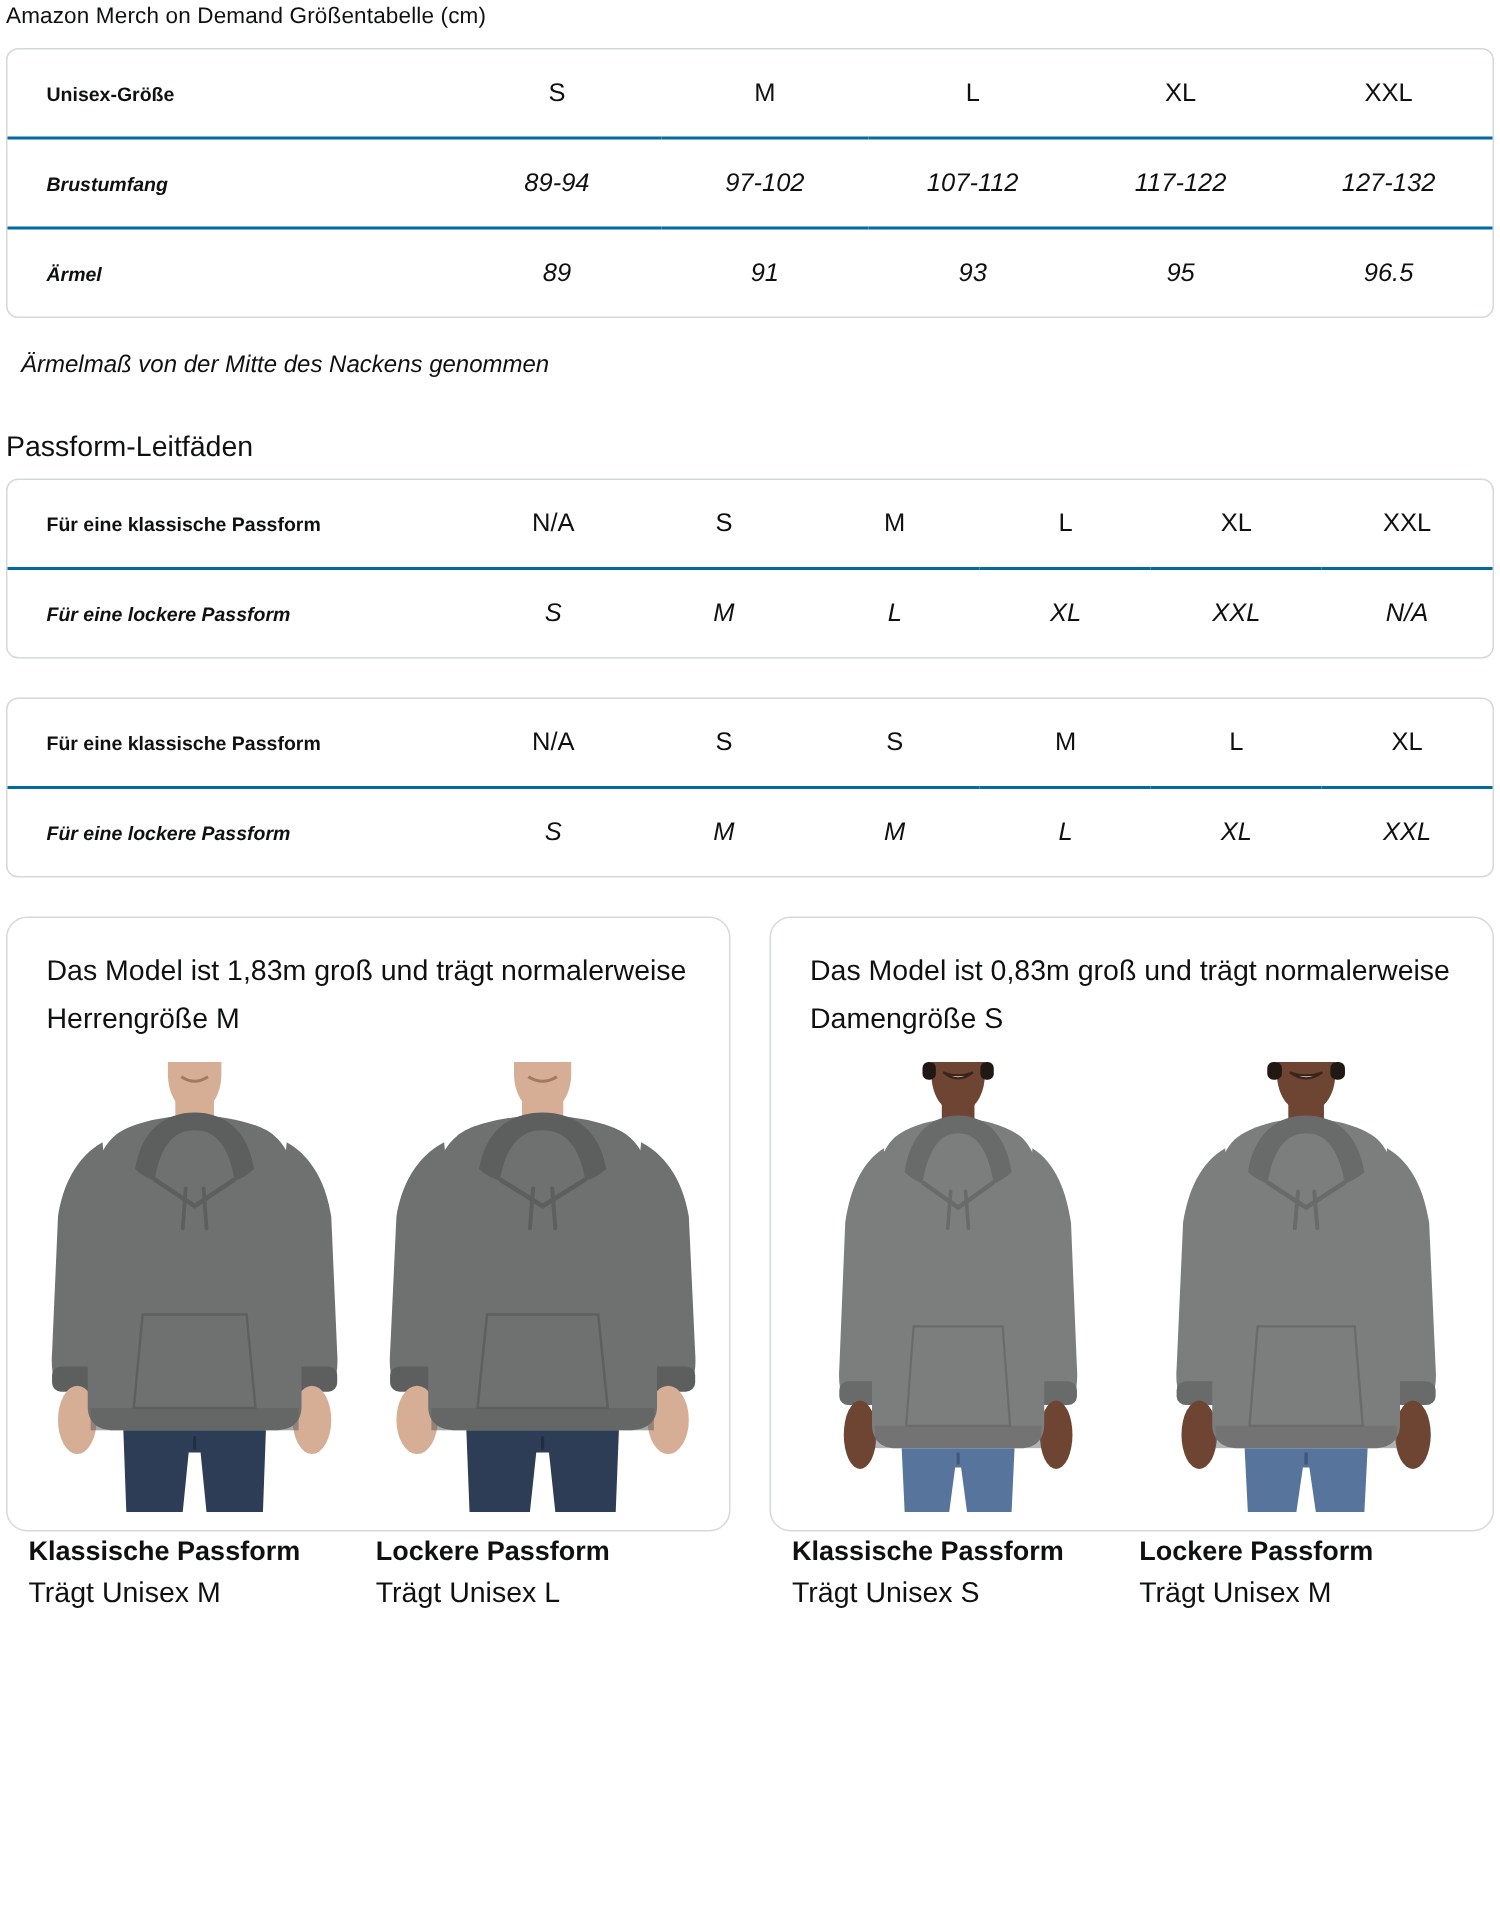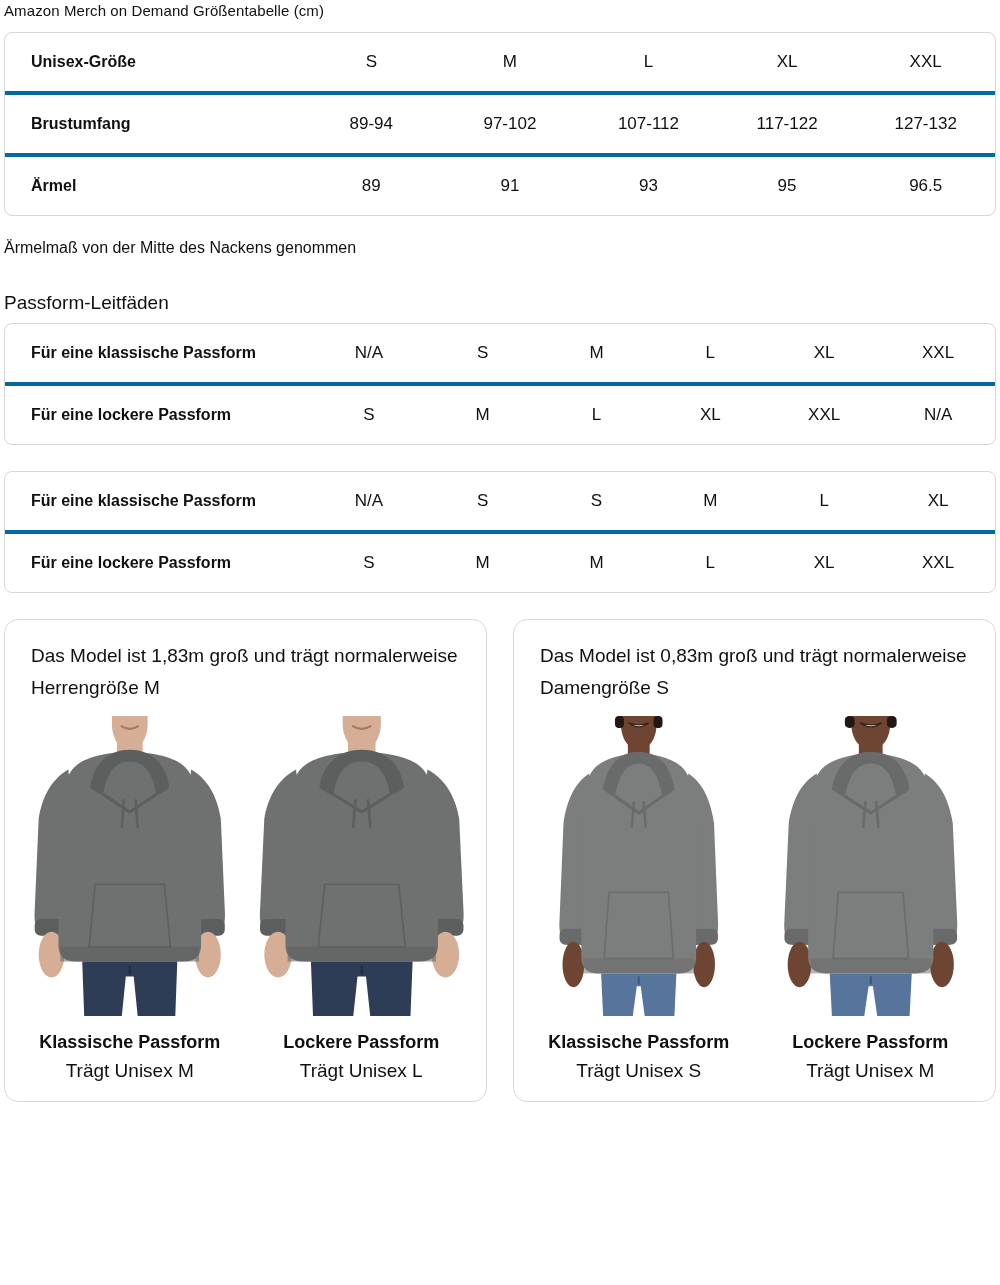--- a/index.html
+++ b/index.html
@@ -14,37 +14,37 @@
   .page-title {
     font-size:15px; font-weight:400; margin:0 0 13px 0; letter-spacing:0.1px;
   }
   table.chart {
     width:100%;
     border:1px solid #d5d9d9;
     border-radius:8px;
     border-collapse:separate; border-spacing:0;
     table-layout:fixed;
   }
-  table.chart tr + tr th, table.chart tr + tr td { border-top:4px solid #0369a1; }
+  table.chart tr + tr th, table.chart tr + tr td { border-top:2px solid #0369a1;font-style:italic; }
   table.chart th {
-    text-align:left; font-size:16px; font-weight:700;
+    text-align:left; font-size:13px; font-weight:700;
     padding:19px 0 19px 26px; white-space:nowrap;
   }
   table.chart td { text-align:center; font-size:17px; padding:19px 0; }
-  .note { font-size:16px; margin:23px 0 0 0; }
+  .note { font-size:16px; margin:23px 0 0 10px;font-style:italic; }
   .section-heading { font-size:19px; font-weight:400; margin:35px 0 9px 0; }
   .gap { margin-top:26px; }
   .cards { display:flex; gap:26px; margin-top:26px; }
   .card {
     flex:1; border:1px solid #d5d9d9; border-radius:14px;
-    padding:20px 14px 16px 14px; height:483px;
+    padding:20px 14px 16px 14px; height:410px;
   }
   .card-text { font-size:19px; line-height:32px; margin:0 12px 12px 12px; }
   .figures { display:flex; gap:10px; }
-  .figure { flex:1; text-align:center; }
+  .figure { flex:1; text-align:left; }
   svg.model { width:100%; height:300px; display:block; background:#fff; }
   .fig-title { font-size:18px; font-weight:700; margin-top:16px; }
   .fig-sub { font-size:19px; margin-top:7px; }
 
   
   .male-photo   { --skin:#d6ae96; --mouth:#a3795f; --hoodie:#6f7070; --hdark:#5d5e5e; --jeans:#2e3d56; --hair:#cbb39b; }
   .female-photo { --skin:#6e4433; --mouth:#3a241a; --hoodie:#7c7d7d; --hdark:#696a6a; --jeans:#56749c; --hair:#211813; }
   .hidden-defs { position:absolute; width:0; height:0; overflow:hidden; }
 </style>
 </head>

